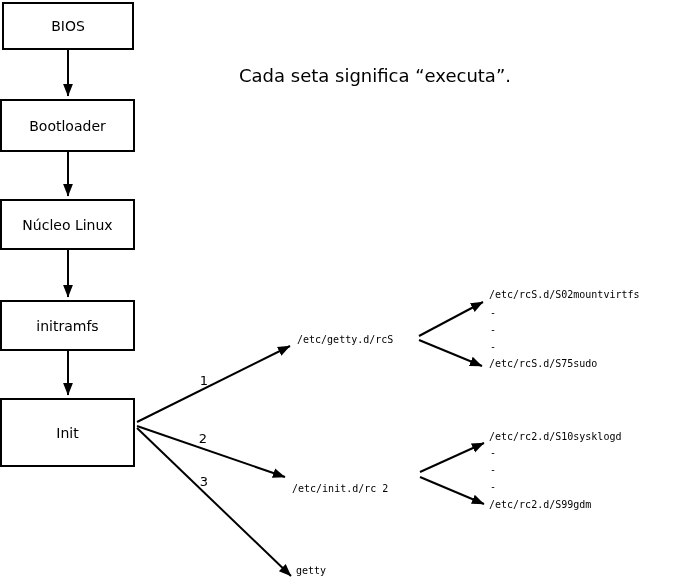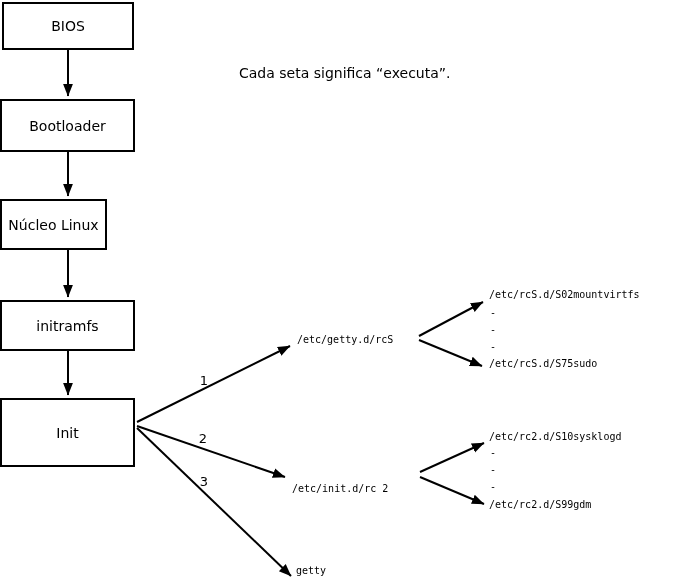--- a/index.html
+++ b/index.html
@@ -29,28 +29,28 @@
     border: 2px solid #000000;
     background: #ffffff;
     display: flex;
     align-items: center;
     justify-content: center;
     font-size: 14px;
     text-align: center;
   }
   .box-bios        { left: 2px;  top: 2px;   width: 132px; height: 48px; }
   .box-bootloader  { left: 0px;  top: 99px;  width: 135px; height: 53px; }
-  .box-kernel      { left: 0px;  top: 199px; width: 107px; height: 51px; }
+  .box-kernel      { left: 0px;  top: 199px; width: 135px; height: 51px; }
   .box-initramfs   { left: 0px;  top: 300px; width: 135px; height: 51px; }
   .box-init        { left: 0px;  top: 398px; width: 135px; height: 69px; }
   .note {
     position: absolute;
     left: 239px;
     top: 65px;
-    font-size: 14px;
+    font-size: 18px;
     white-space: nowrap;
   }
   .edge-label {
     position: absolute;
     font-size: 13px;
     transform: translate(-50%, -50%);
   }
   .lbl-1 { left: 204px; top: 380px; }
   .lbl-2 { left: 203px; top: 438px; }
   .lbl-3 { left: 204px; top: 481px; }

